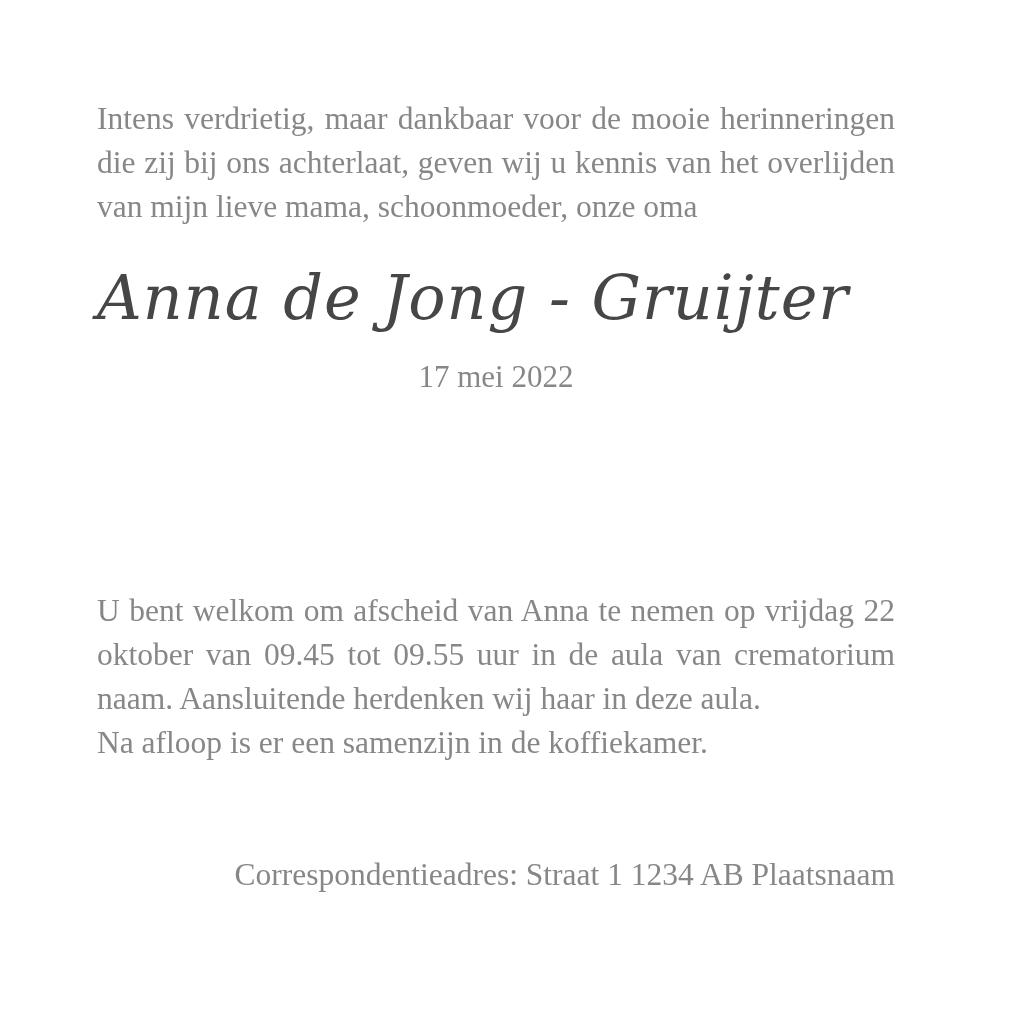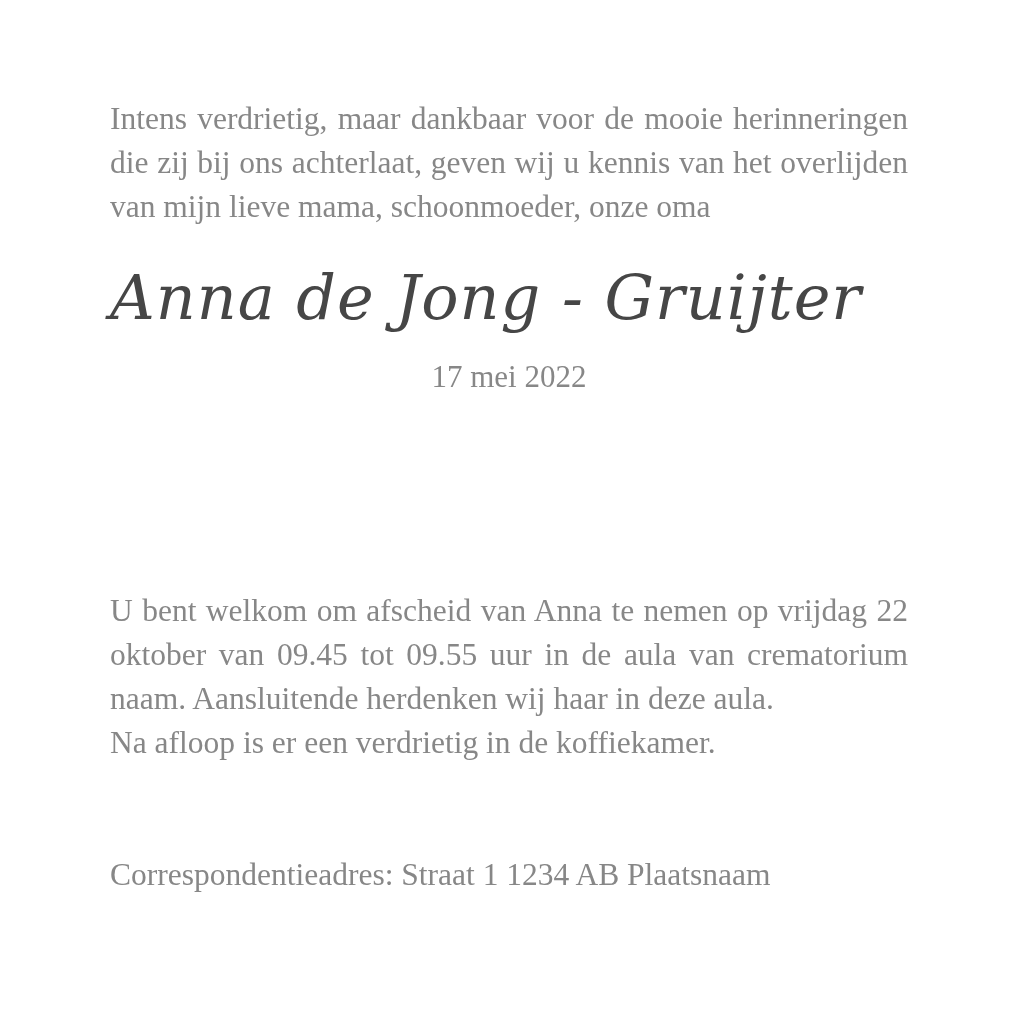--- a/index.html
+++ b/index.html
@@ -10,21 +10,21 @@
   .canvas {
     position: relative;
     width: 1024px;
     height: 1024px;
     background: #ffffff;
     overflow: hidden;
     font-family: "Liberation Serif", "DejaVu Serif", serif;
   }
   .content {
     position: absolute;
-    left: 110px;
+    left: 97px;
     top: 0;
     width: 798px;
   }
   .body-text {
     color: #878787;
     font-size: 31.5px;
     line-height: 44px;
     text-align: justify;
     text-align-last: left;
     margin: 0;
@@ -60,37 +60,37 @@
     font-size: 31.5px;
     line-height: 44px;
     text-align: left;
     margin: 0;
   }
   .correspondence {
     margin-top: 88px;
     color: #878787;
     font-size: 31.5px;
     line-height: 44px;
-    text-align: left;
+    text-align: right;
   }
 </style>
 </head>
 <body>
 
 <div class="canvas">
   <div class="content">
 
     <p class="body-text intro">Intens verdrietig, maar dankbaar voor de mooie herinneringen die zij bij ons achterlaat, geven wij u kennis van het overlijden van mijn lieve mama, schoonmoeder, onze oma</p>
 
     <div class="deceased-name">Anna de Jong - Gruijter</div>
 
     <div class="dates-row">
       <span>17 mei 2022</span>
     </div>
 
     <p class="body-text ceremony-block">U bent welkom om afscheid van Anna te nemen op vrijdag 22 oktober van 09.45 tot 09.55 uur in de aula van crematorium naam. Aansluitende herdenken wij haar in deze aula.</p>
 
-    <p class="reception-line">Na afloop is er een verdrietig in de koffiekamer.</p>
+    <p class="reception-line">Na afloop is er een samenzijn in de koffiekamer.</p>
 
     <div class="correspondence">Correspondentieadres: Straat 1 1234 AB Plaatsnaam</div>
 
   </div>
 </div>
 
 </body></html>

